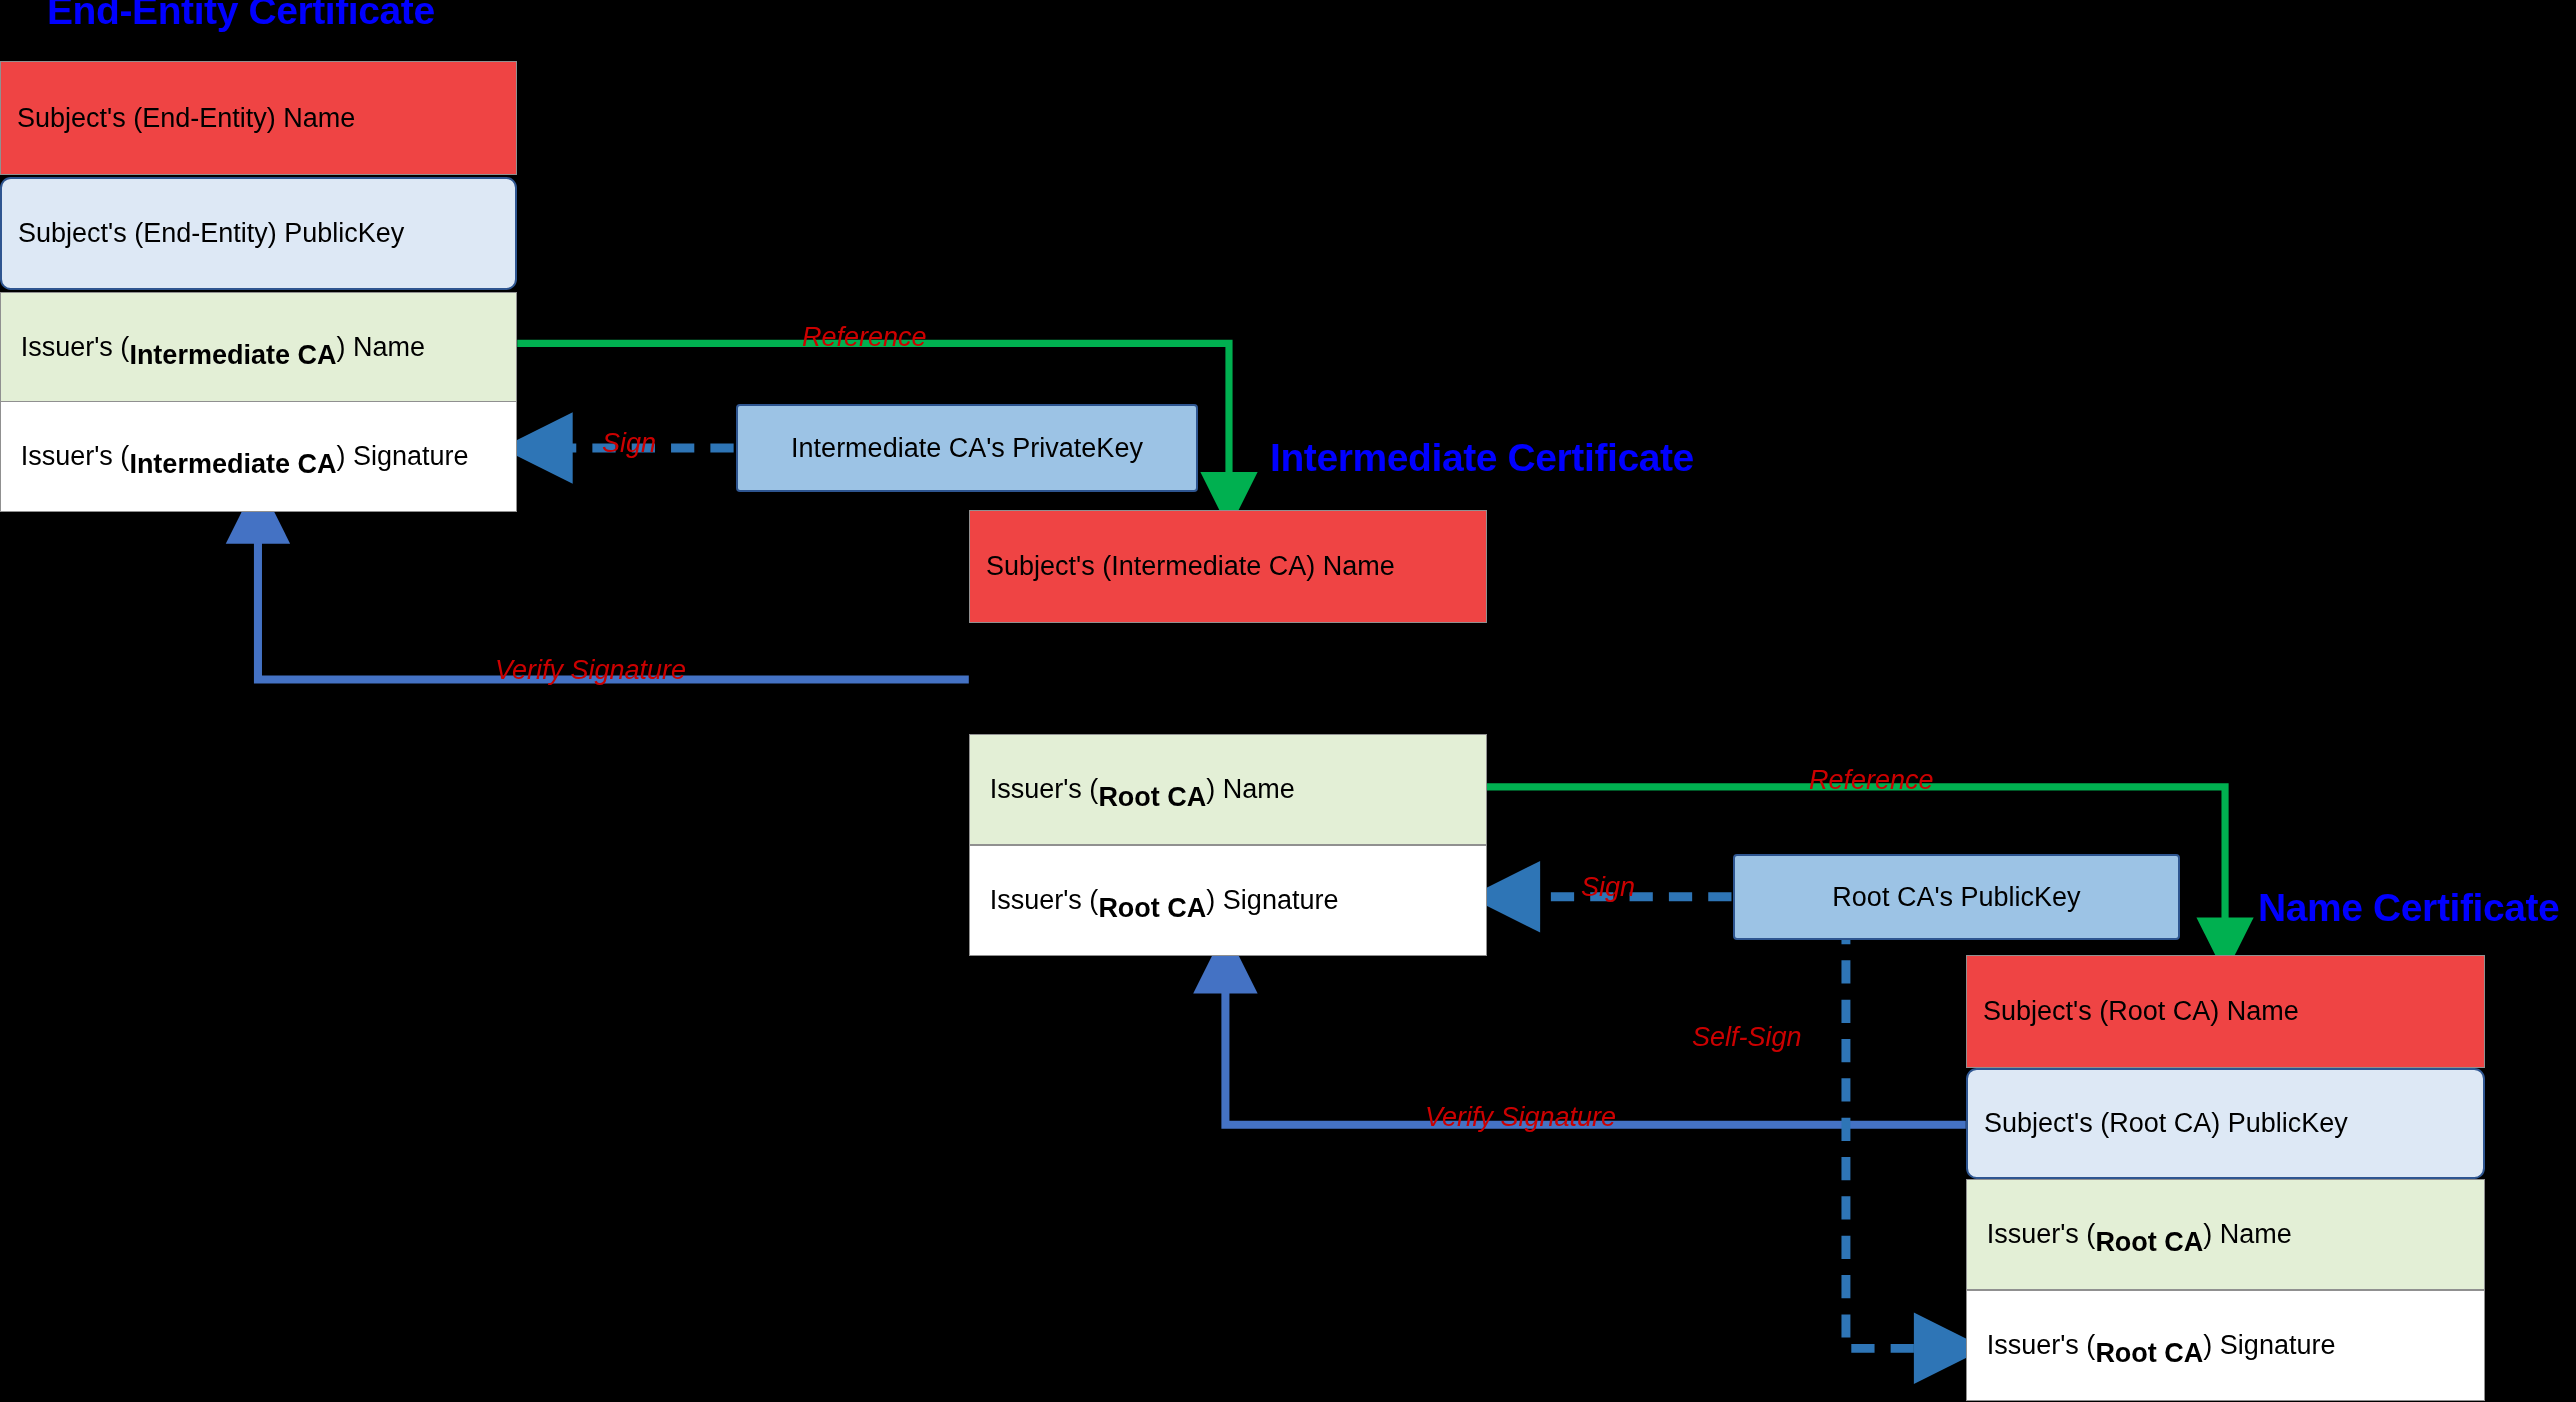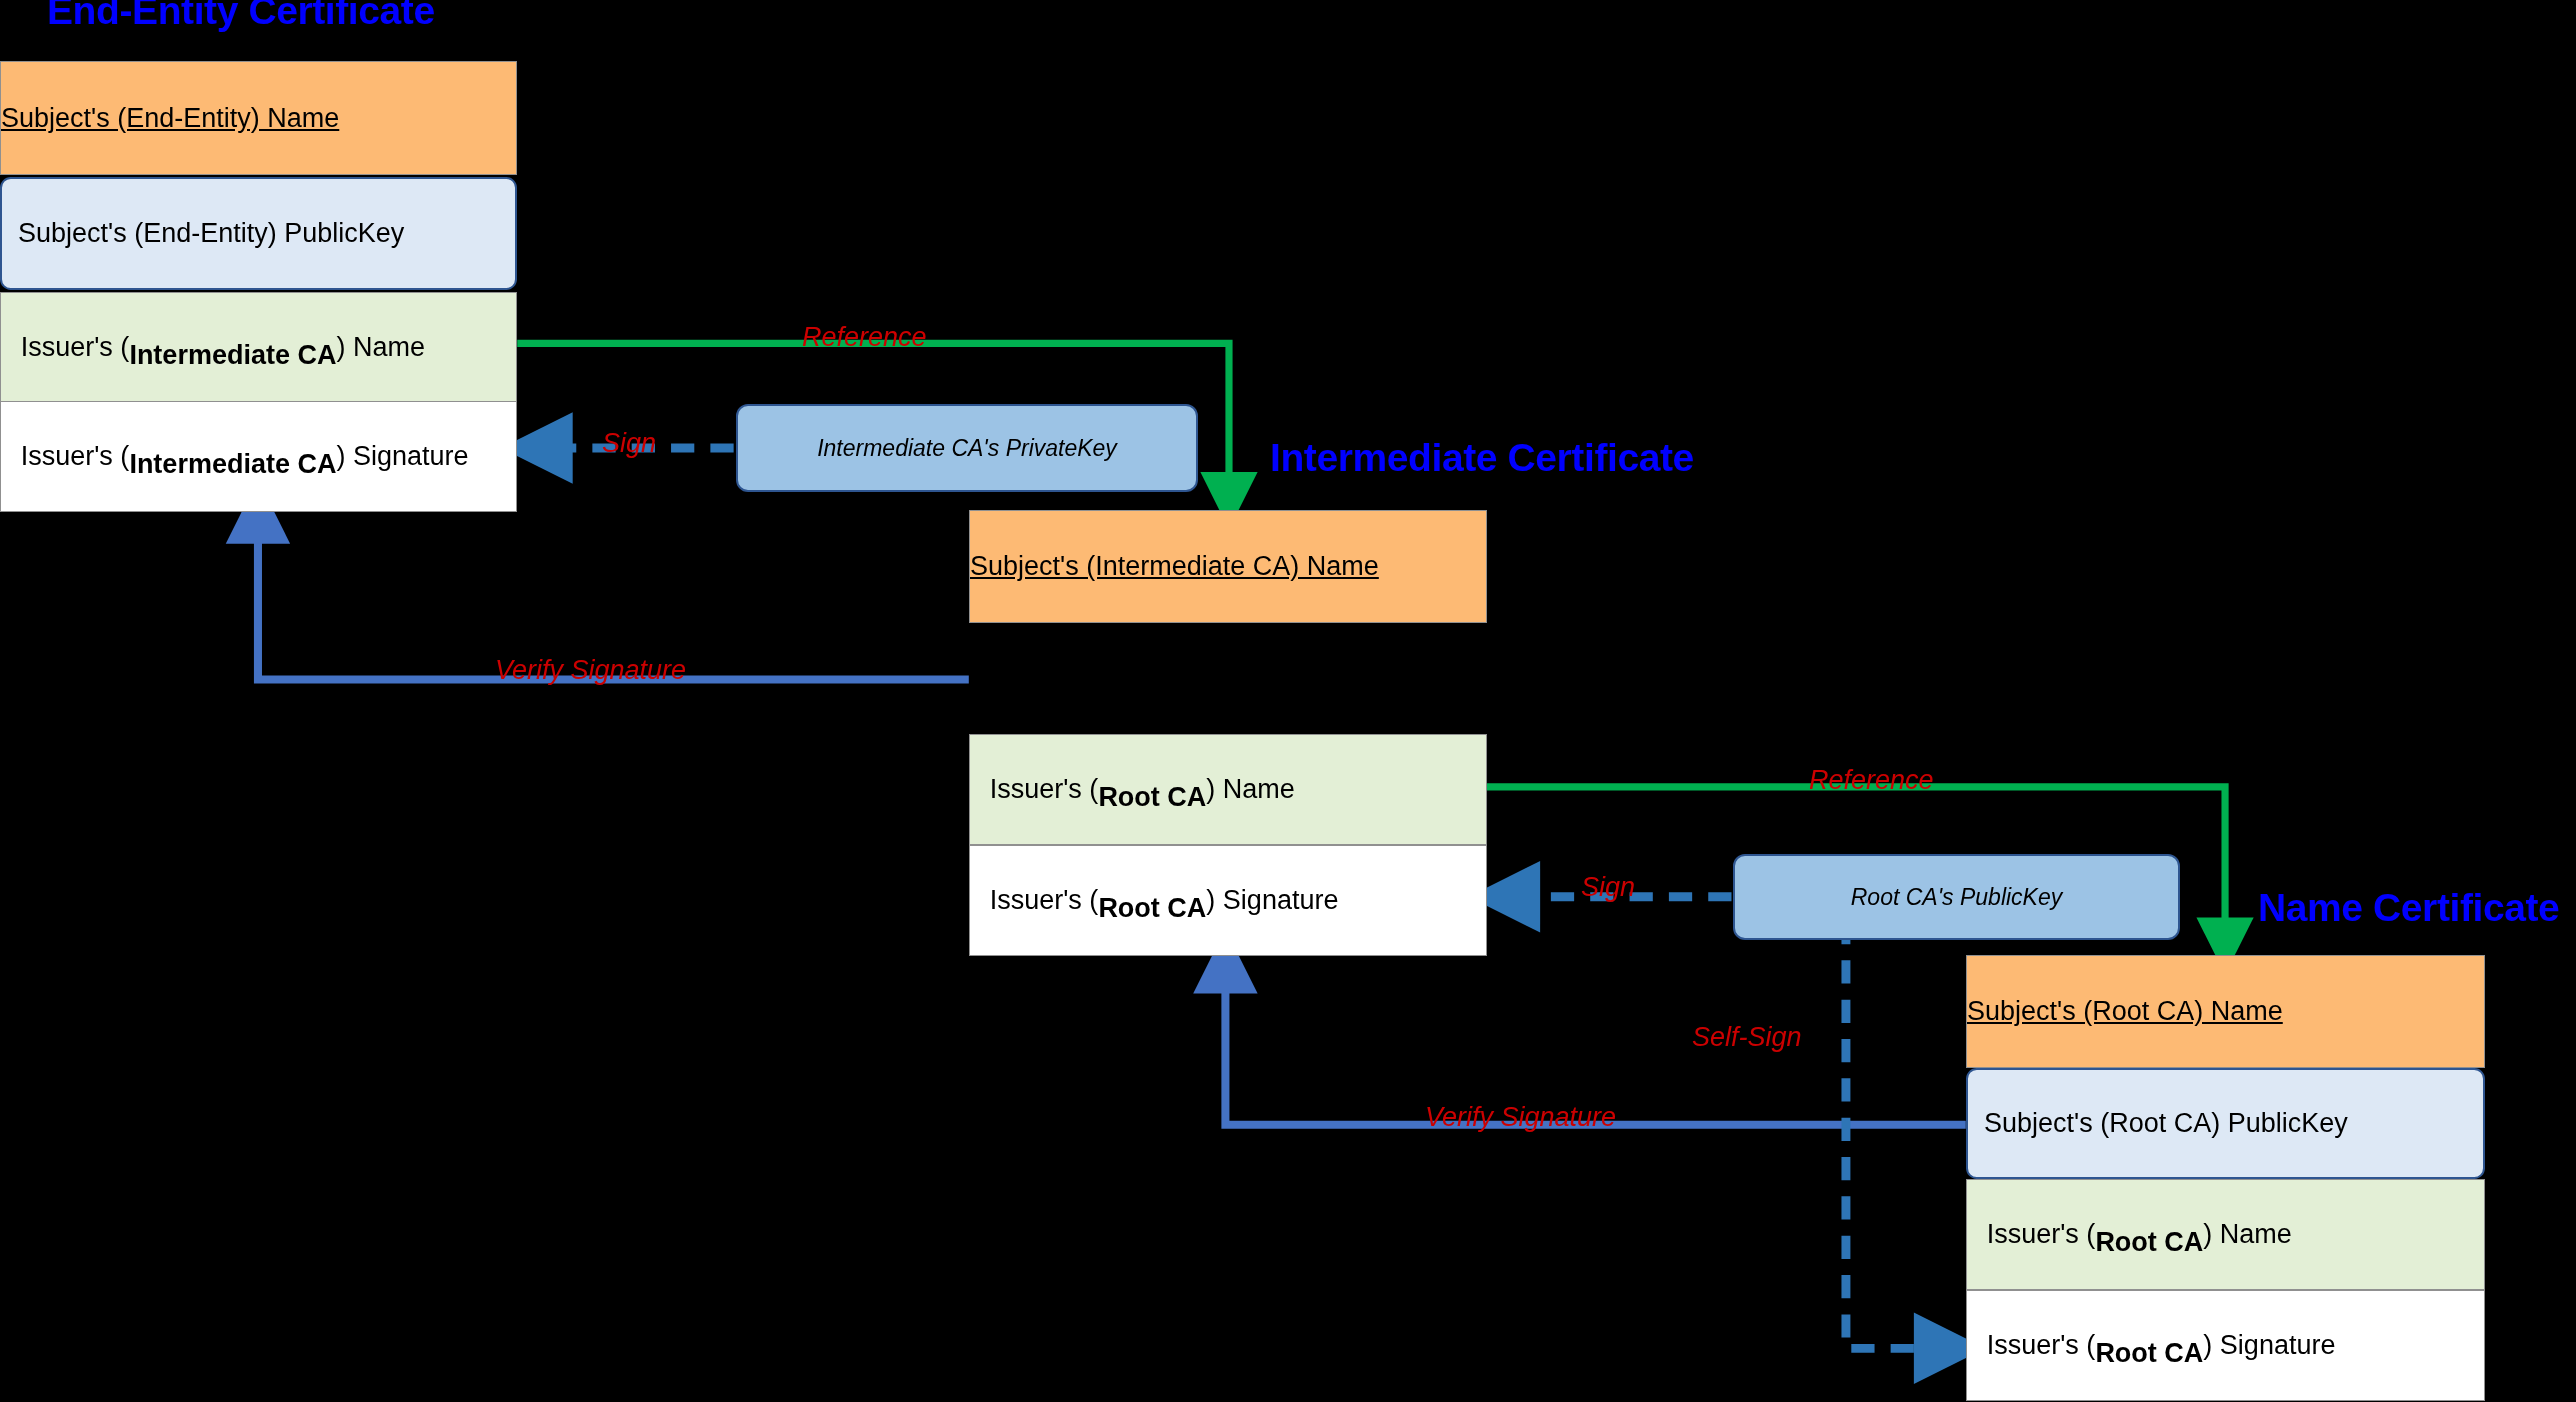--- a/index.html
+++ b/index.html
@@ -37,23 +37,23 @@
     position: absolute;
     box-sizing: border-box;
     display: flex;
     align-items: center;
     font-size: 27px;
     color: #000000;
     white-space: nowrap;
     overflow: visible;
   }
   .row-subject-name {
-    background: #fdba74;
+    background: #ef4444;
     border: 1.8px solid #909090;
-    text-decoration: underline;
+    padding-left: 16px;
   }
   .row-subject-key {
     background: #dde8f5;
     border: 2.7px solid #2e5590;
     border-radius: 10.7px;
     padding-left: 16px;
   }
   .row-issuer-name {
     background: #e3efd6;
     border: 1.8px solid #909090;
@@ -65,28 +65,27 @@
     padding-left: 19.7px;
   }
   .cert-row b { font-weight: bold; margin-top: 16px; }
 
   
   .privkey {
     position: absolute;
     box-sizing: border-box;
     background: #9cc3e5;
     border: 2.7px solid #2e5590;
-    border-radius: 12px;
+    border-radius: 4px;
     display: flex;
     align-items: center;
     justify-content: center;
-    font-size: 23px;
+    font-size: 27px;
     color: #000000;
     white-space: nowrap;
-    font-style: italic;
   }
 
   
   .edge-label {
     position: absolute;
     color: #cc0000;
     font-style: italic;
     font-weight: normal;
     font-size: 27px;
     white-space: nowrap;

